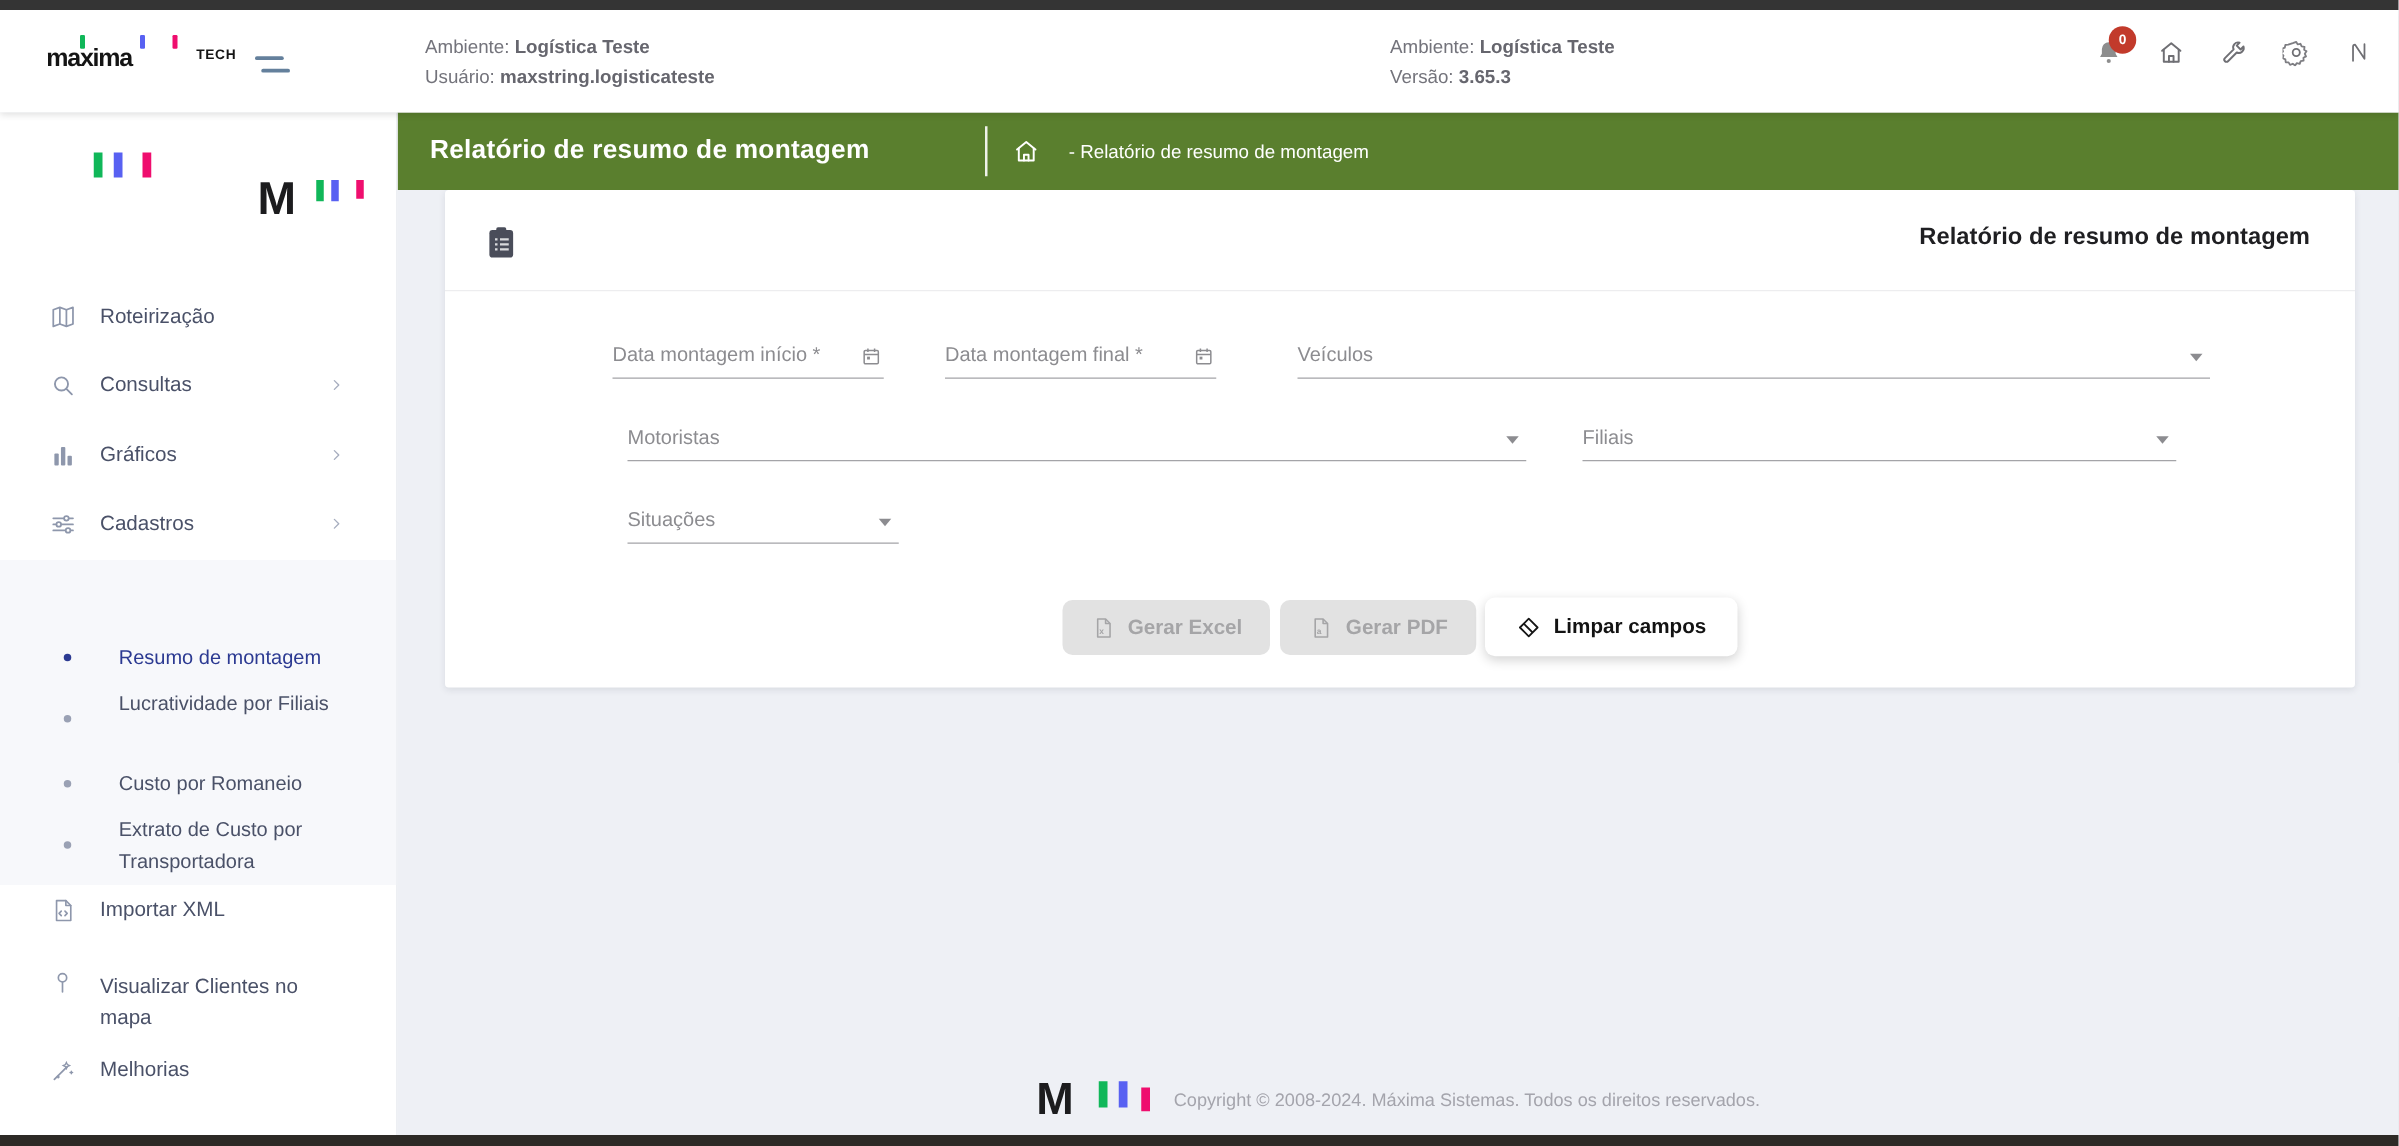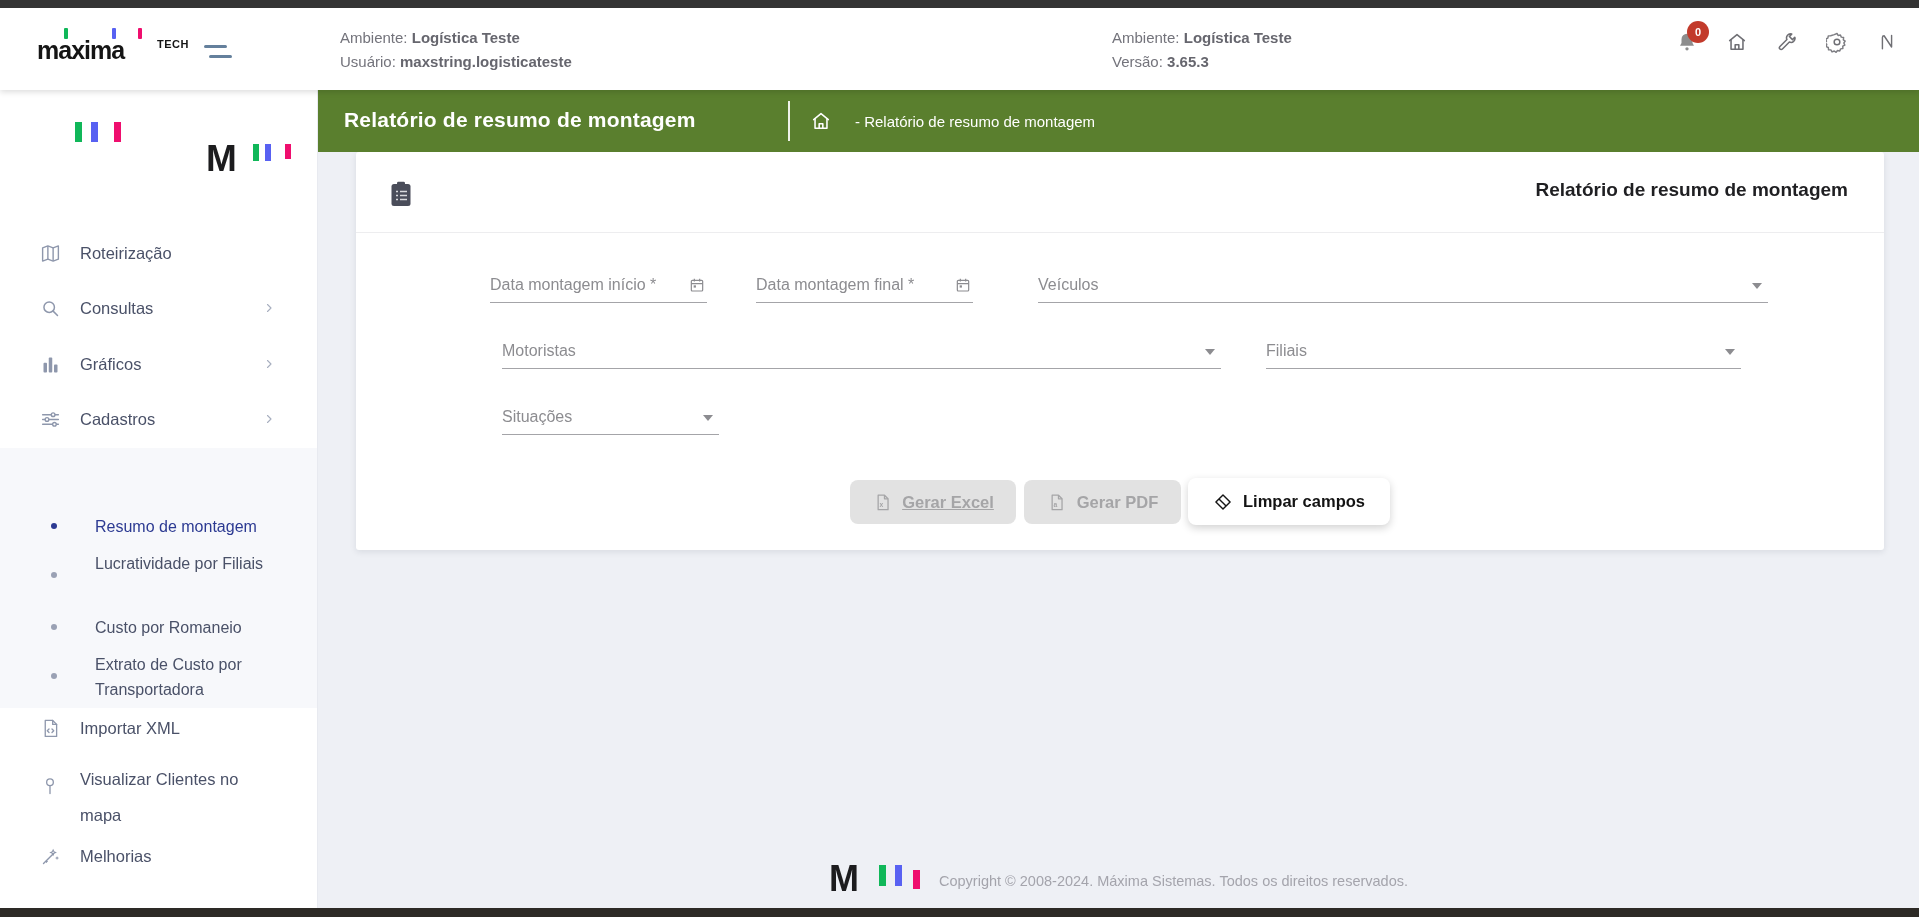--- a/index.html
+++ b/index.html
@@ -7,21 +7,21 @@
   .app{position:relative;width:1919px;height:917px;background:#eef0f5;overflow:hidden;}
 
   
   .top-strip{position:absolute;left:0;top:0;width:1919px;height:8px;background:#343434;z-index:40;}
   .bottom-strip{position:absolute;left:0;top:908px;width:1919px;height:9px;background:#2d2a26;z-index:40;}
 
   
   .header{position:absolute;left:0;top:8px;width:1919px;height:82px;background:#fff;
           box-shadow:0 2px 6px rgba(0,0,0,.14);z-index:30;}
   .logo{position:absolute;left:37px;top:22px;width:200px;height:44px;}
-  .wordmark{position:absolute;left:0;top:6px;font-size:25px;font-weight:700;letter-spacing:-1px;color:#151515;}
+  .wordmark{position:absolute;left:0;top:6px;font-size:20px;font-weight:700;letter-spacing:-1px;color:#151515;}
   .logo-tech{position:absolute;left:120px;top:8px;font-size:11px;font-weight:700;letter-spacing:.5px;color:#151515;}
   .tick{position:absolute;top:-2px;width:4px;height:11px;border-radius:1px;}
   .tick-g{left:27px;background:#10b759;}
   .tick-b{left:75px;background:#5861f2;}
   .tick-p{left:101px;background:#ef0e6e;}
   .hamburger{position:absolute;left:204px;top:36px;width:30px;height:16px;cursor:pointer;}
   .hamburger span{position:absolute;height:3px;width:23px;background:#64809c;border-radius:2px;}
   .hamburger span:nth-child(1){left:0;top:1px;}
   .hamburger span:nth-child(2){left:5px;top:11px;}
   .info{position:absolute;top:18px;font-size:15px;color:#73737b;line-height:24px;}
@@ -83,21 +83,21 @@
   .f1{left:134px;top:109px;width:217px;}
   .f2{left:400px;top:109px;width:217px;}
   .f3{left:655px;top:109px;width:730px;margin-left:27px;}
   .f4{left:146px;top:175px;width:719px;}
   .f5{left:910px;top:175px;width:475px;}
   .f6{left:146px;top:241px;width:217px;}
 
   .btn{position:absolute;top:328px;height:44px;border:none;border-radius:8px;display:flex;align-items:center;
        justify-content:center;gap:10px;font-size:16.5px;font-weight:700;cursor:pointer;}
   .btn.disabled{background:#e2e2e2;color:#a5a5a7;cursor:default;}
-  .btn-excel{left:494px;width:166px;text-decoration:underline;}
+  .btn-excel{left:494px;width:166px;}
   .btn-pdf{left:668px;width:157px;}
   .btn-clear{left:832px;top:326px;width:202px;height:47px;background:#fff;color:#131313;
              box-shadow:0 3px 9px rgba(0,0,0,.18);}
   .bicon{width:20px;height:20px;display:flex;align-items:center;justify-content:center;}
 
   .footer{position:absolute;left:0;top:704px;width:100%;height:50px;display:flex;align-items:center;justify-content:center;gap:12px;}
   .f-logo{position:relative;width:98px;height:42px;}
   .f-logo .m{position:absolute;left:0;top:2px;font-size:36px;line-height:34px;font-weight:900;color:#1c1c1e;letter-spacing:-2px;}
   .f-logo i{position:absolute;display:block;width:7px;}
   .f-logo i.g{left:50px;top:5px;height:21px;background:#10b759;}
@@ -277,21 +277,21 @@
       <span class="nlabel">Importar XML</span>
     </div>
 
     <div class="nav-item" style="top:665px;height:62px">
       <span class="nicon">
         <svg width="20" height="20" viewBox="0 0 24 24" fill="none" stroke="currentColor" stroke-width="1.6" stroke-linecap="round">
           <circle cx="12" cy="7.5" r="4"></circle>
             <path d="M12 11.5V21"></path>
         </svg>
         </span>
-      <span class="nlabel" style="top:6px;position:absolute;width:190px;line-height:36px">Visualizar Clientes no mapa</span>
+      <span class="nlabel" style="top:22px;position:absolute;width:190px;line-height:25px">Visualizar Clientes no mapa</span>
     </div>
 
     <div class="nav-item" style="top:752px">
       <span class="nicon">
         <svg width="21" height="21" viewBox="0 0 24 24" fill="none" stroke="currentColor" stroke-width="1.6" stroke-linecap="round">
           <path d="M4 20L15.5 8.5"></path>
             <path d="M15 4.5l.9 2 2 .9-2 .9-.9 2-.9-2-2-.9 2-.9z" stroke-width="1.2"></path>
           <path d="M19.5 12.5v2.4M18.3 13.7h2.4" stroke-width="1.2"></path>
             <path d="M7.5 16.9v1.8M6.6 17.8h1.8" stroke-width="1.2"></path>
         </svg>

